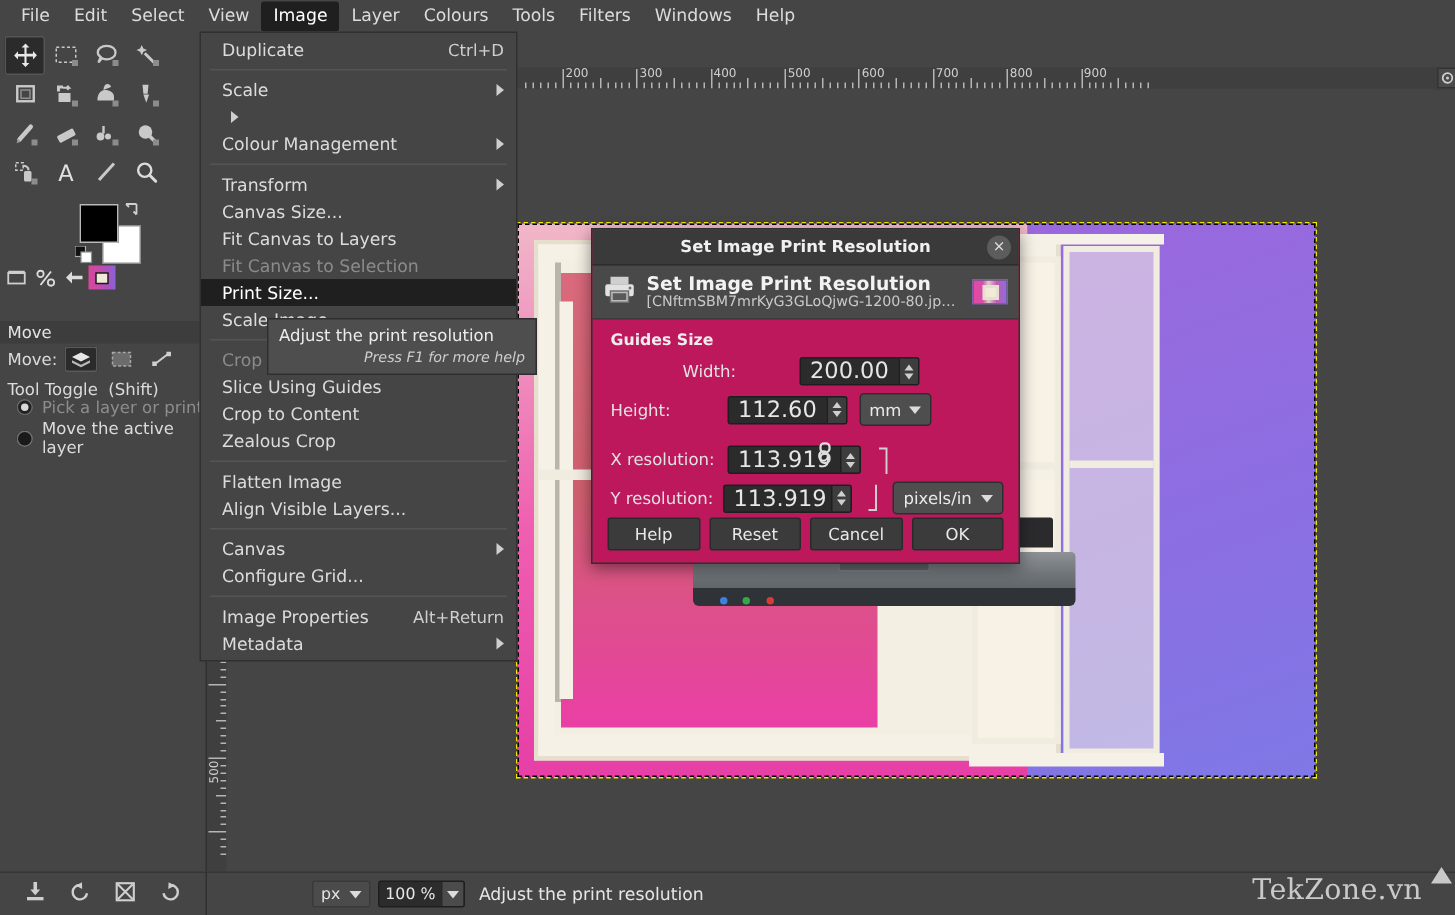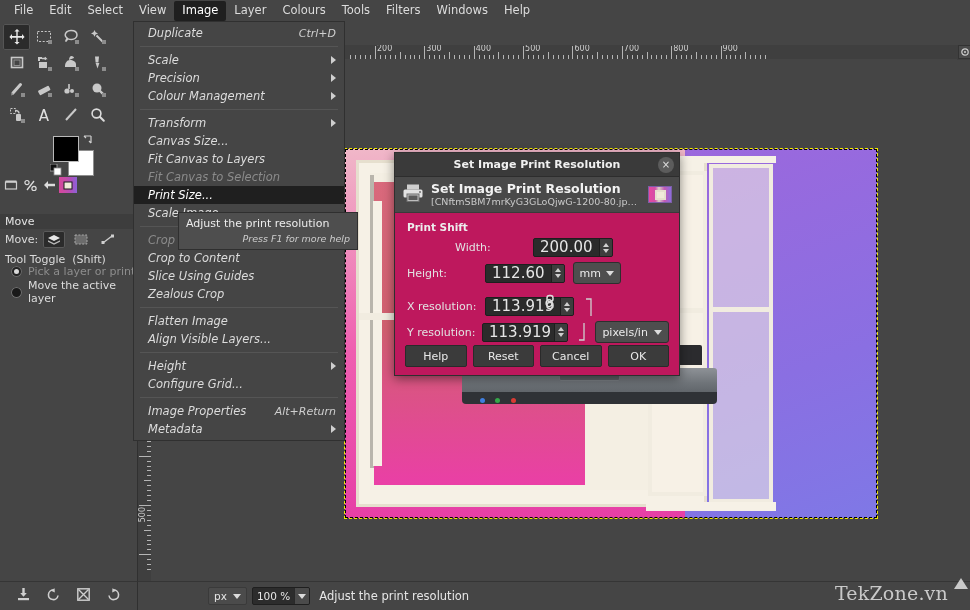--- a/index.html
+++ b/index.html
@@ -228,21 +228,20 @@
   .dbtn {
     flex:1; height:22px; background:#3b3b3b; border:1px solid #2a2a2a; border-radius:2px;
     font-size:11px; color:#e9e9e9; display:flex; align-items:center; justify-content:center;
   }
 
   
   .menu {
     position:absolute; left:133px; top:21px; width:212px;
     background:#454545; border:1px solid #303030; z-index:60;
     padding:2px 0;
-    font-style:italic;
   }
   .mrow {
     display:flex; align-items:center; height:18px; padding:0 8px 0 14px;
     font-size:11.5px; color:#dcdcdc; position:relative;
   }
   .mrow .mlabel { flex:1; }
   .mrow .macc { font-size:11px; color:#cfcfcf; }
   .mrow .marrow { width:0;height:0;border-top:4px solid transparent;border-bottom:4px solid transparent;
                   border-left:5px solid #cfcfcf; margin-left:6px; }
   .mrow.dis { color:#8b8b8b; }
@@ -720,21 +719,21 @@
         </svg>
       </span>
       <div class="htext">
         <div class="h1">Set Image Print Resolution</div>
         <div class="h2">[CNftmSBM7mrKyG3GLoQjwG-1200-80.jpg] (import...</div>
       </div>
       <div class="thumb"></div>
     </div>
 
     <div class="dlg-body">
-      <div class="sectitle">Print Shift</div>
+      <div class="sectitle">Guides Size</div>
 
       <div class="frow">
         <div class="lbl" style="width:78px;margin-left:48px;">Width:</div>
         <div class="spin">
           <div class="val">200.00</div>
           <div class="btns">
               <i class="up"></i>
               <i class="dn"></i>
             </div>
         </div>
@@ -815,21 +814,20 @@
       <div class="mrow">
         <div class="mlabel">Duplicate</div>
         <div class="macc">Ctrl+D</div>
       </div>
       <div class="msep"></div>
       <div class="mrow">
         <div class="mlabel">Scale</div>
         <div class="marrow"></div>
       </div>
       <div class="mrow">
-        <div class="mlabel">Precision</div>
         <div class="marrow"></div>
       </div>
       <div class="mrow">
         <div class="mlabel">Colour Management</div>
         <div class="marrow"></div>
       </div>
       <div class="msep"></div>
       <div class="mrow">
         <div class="mlabel">Transform</div>
         <div class="marrow"></div>
@@ -847,38 +845,38 @@
         <div class="mlabel">Print Size...</div>
       </div>
       <div class="mrow">
         <div class="mlabel">Scale Image...</div>
       </div>
       <div class="msep"></div>
       <div class="mrow dis">
         <div class="mlabel">Crop to Selection</div>
       </div>
       <div class="mrow">
+        <div class="mlabel">Slice Using Guides</div>
+      </div>
+      <div class="mrow">
         <div class="mlabel">Crop to Content</div>
       </div>
       <div class="mrow">
-        <div class="mlabel">Slice Using Guides</div>
-      </div>
-      <div class="mrow">
         <div class="mlabel">Zealous Crop</div>
       </div>
       <div class="msep"></div>
       <div class="mrow">
         <div class="mlabel">Flatten Image</div>
       </div>
       <div class="mrow">
         <div class="mlabel">Align Visible Layers...</div>
       </div>
       <div class="msep"></div>
       <div class="mrow">
-        <div class="mlabel">Height</div>
+        <div class="mlabel">Canvas</div>
         <div class="marrow"></div>
       </div>
       <div class="mrow">
         <div class="mlabel">Configure Grid...</div>
       </div>
       <div class="msep"></div>
       <div class="mrow">
         <div class="mlabel">Image Properties</div>
         <div class="macc">Alt+Return</div>
       </div>

